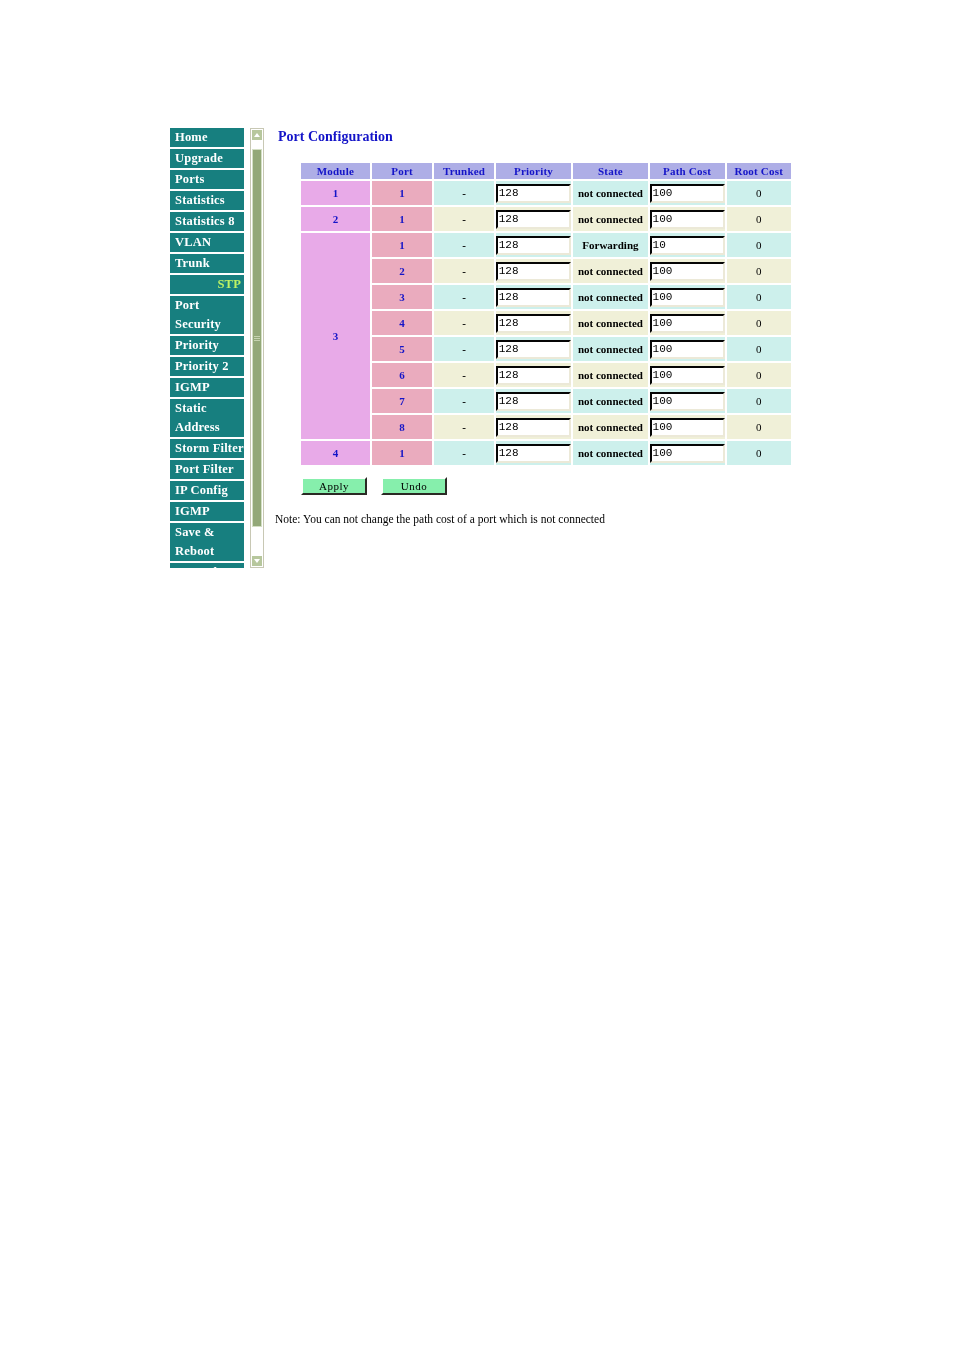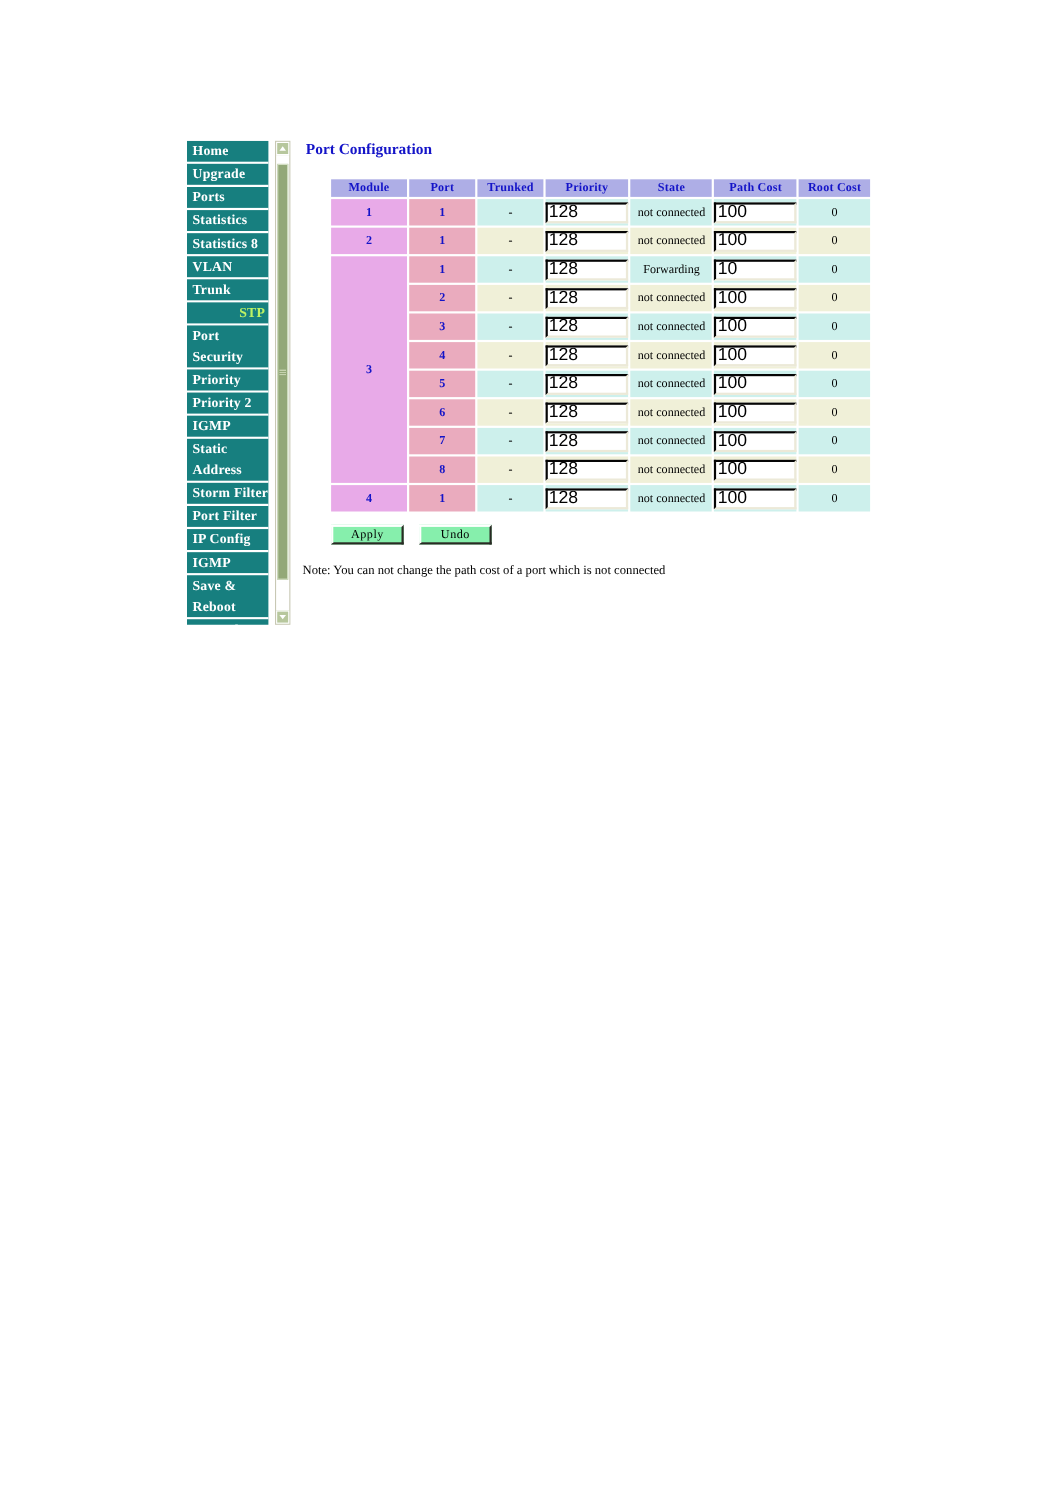--- a/index.html
+++ b/index.html
@@ -172,39 +172,40 @@
     background: #eaabbe;
     color: #1414c8;
     font-weight: bold;
     font-size: 11.5px;
   }
   td.cyan  { background: #cdf0ec; }
   td.cream { background: #f0f0d8; }
   td.c-state {
     color: #000000;
     font-size: 10.5px;
+    font-weight: bold;
   }
   td.c-root {
     color: #000000;
     font-size: 11.5px;
   }
   td.c-trunk {
     color: #000000;
     font-size: 11px;
     font-weight: bold;
   }
   td.c-input {
     padding: 0 2px;
   }
   .cell-input {
     width: 100%;
     box-sizing: border-box;
     height: 19px;
-    font-family: Liberation Sans, sans-serif;
-    font-size: 16px;
+    font-family: Liberation Mono, monospace;
+    font-size: 11px;
     padding: 0 1px;
     background: #ffffff;
     color: #000000;
     border: 2px inset #e6e6d8;
     border-top-color: #5a5a50;
     border-left-color: #5a5a50;
     border-right-color: #ece9d8;
     border-bottom-color: #ece9d8;
     outline: none;
   }

